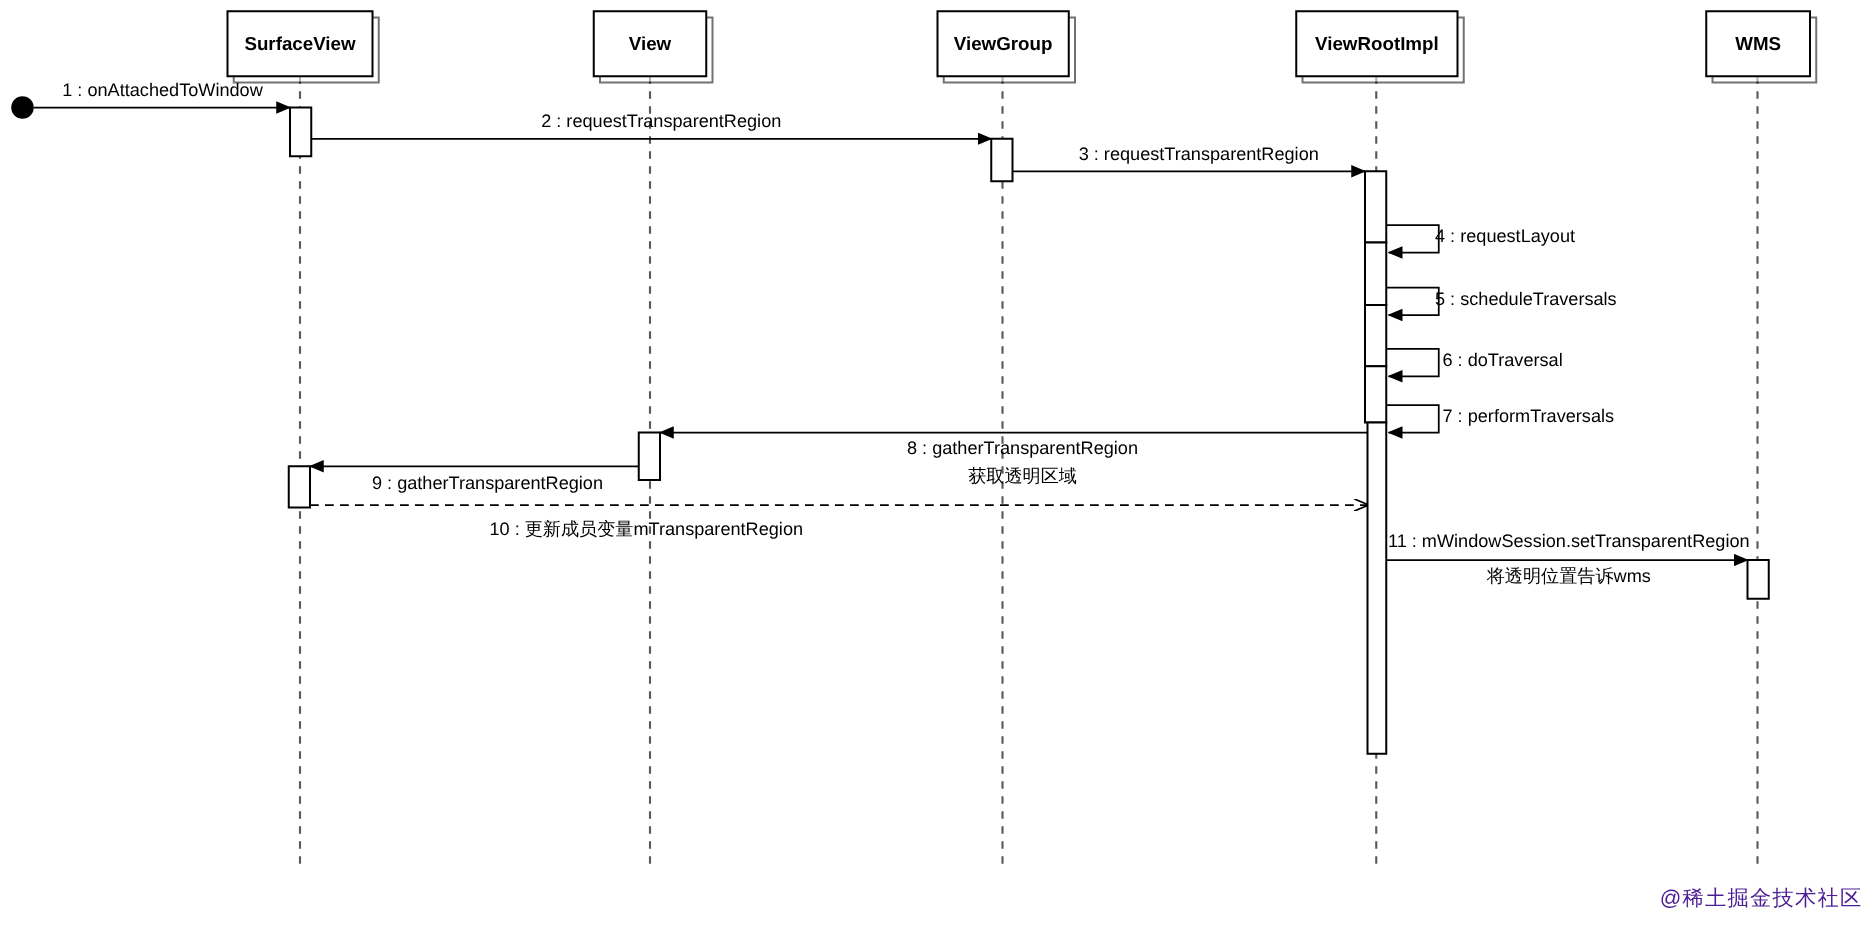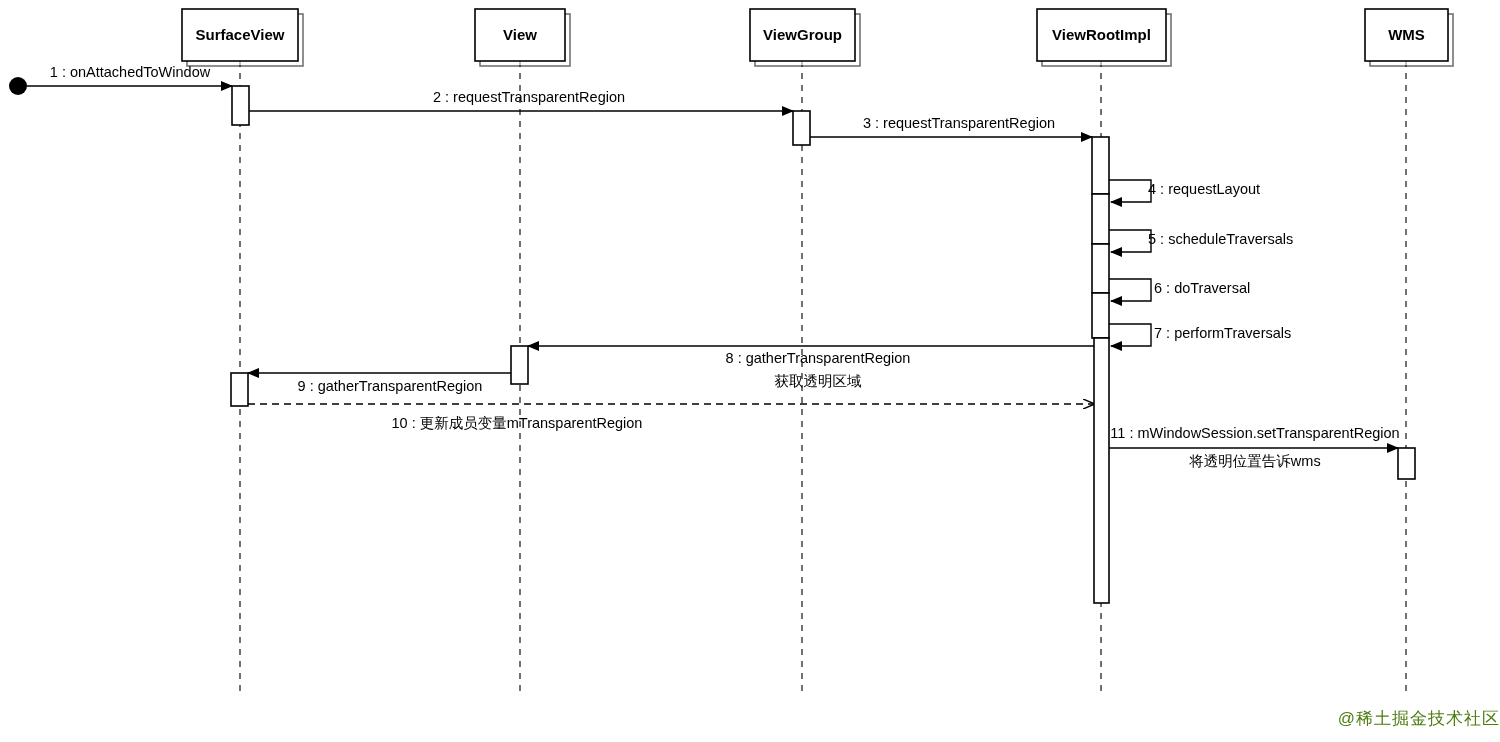--- a/index.html
+++ b/index.html
@@ -79,25 +79,25 @@
     text-anchor: start;
     dominant-baseline: middle;
     white-space: pre;
   }
   .start-dot {
     fill: #000000;
     stroke: none;
   }
   .watermark {
     position: absolute;
-    right: 0;
+    right: 10px;
     bottom: 12px;
     font-family: "Liberation Sans", sans-serif;
     font-size: 17px;
-    color: #4d7c0f;
+    color: #4c1d95;
     letter-spacing: 1px;
     user-select: none;
   }
 </style>
 </head>
 <body>
 
 <div id="diagram-root">
 
   <svg id="seq-svg" viewBox="0 0 1500 742" xmlns="http://www.w3.org/2000/svg">

